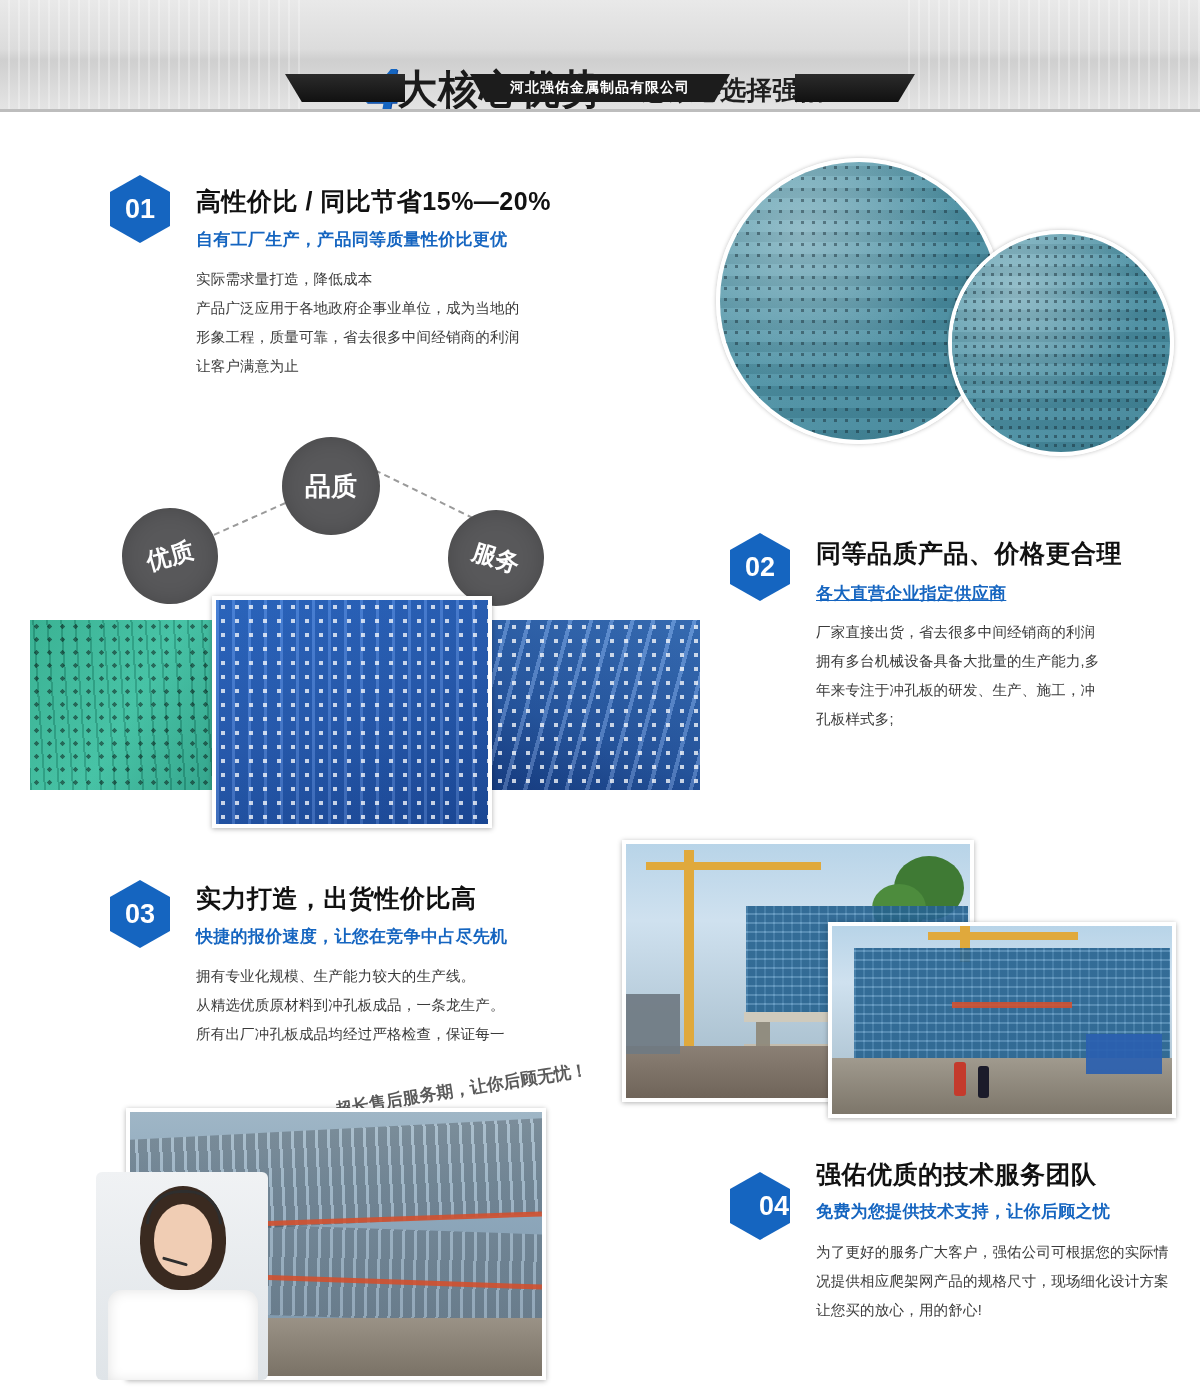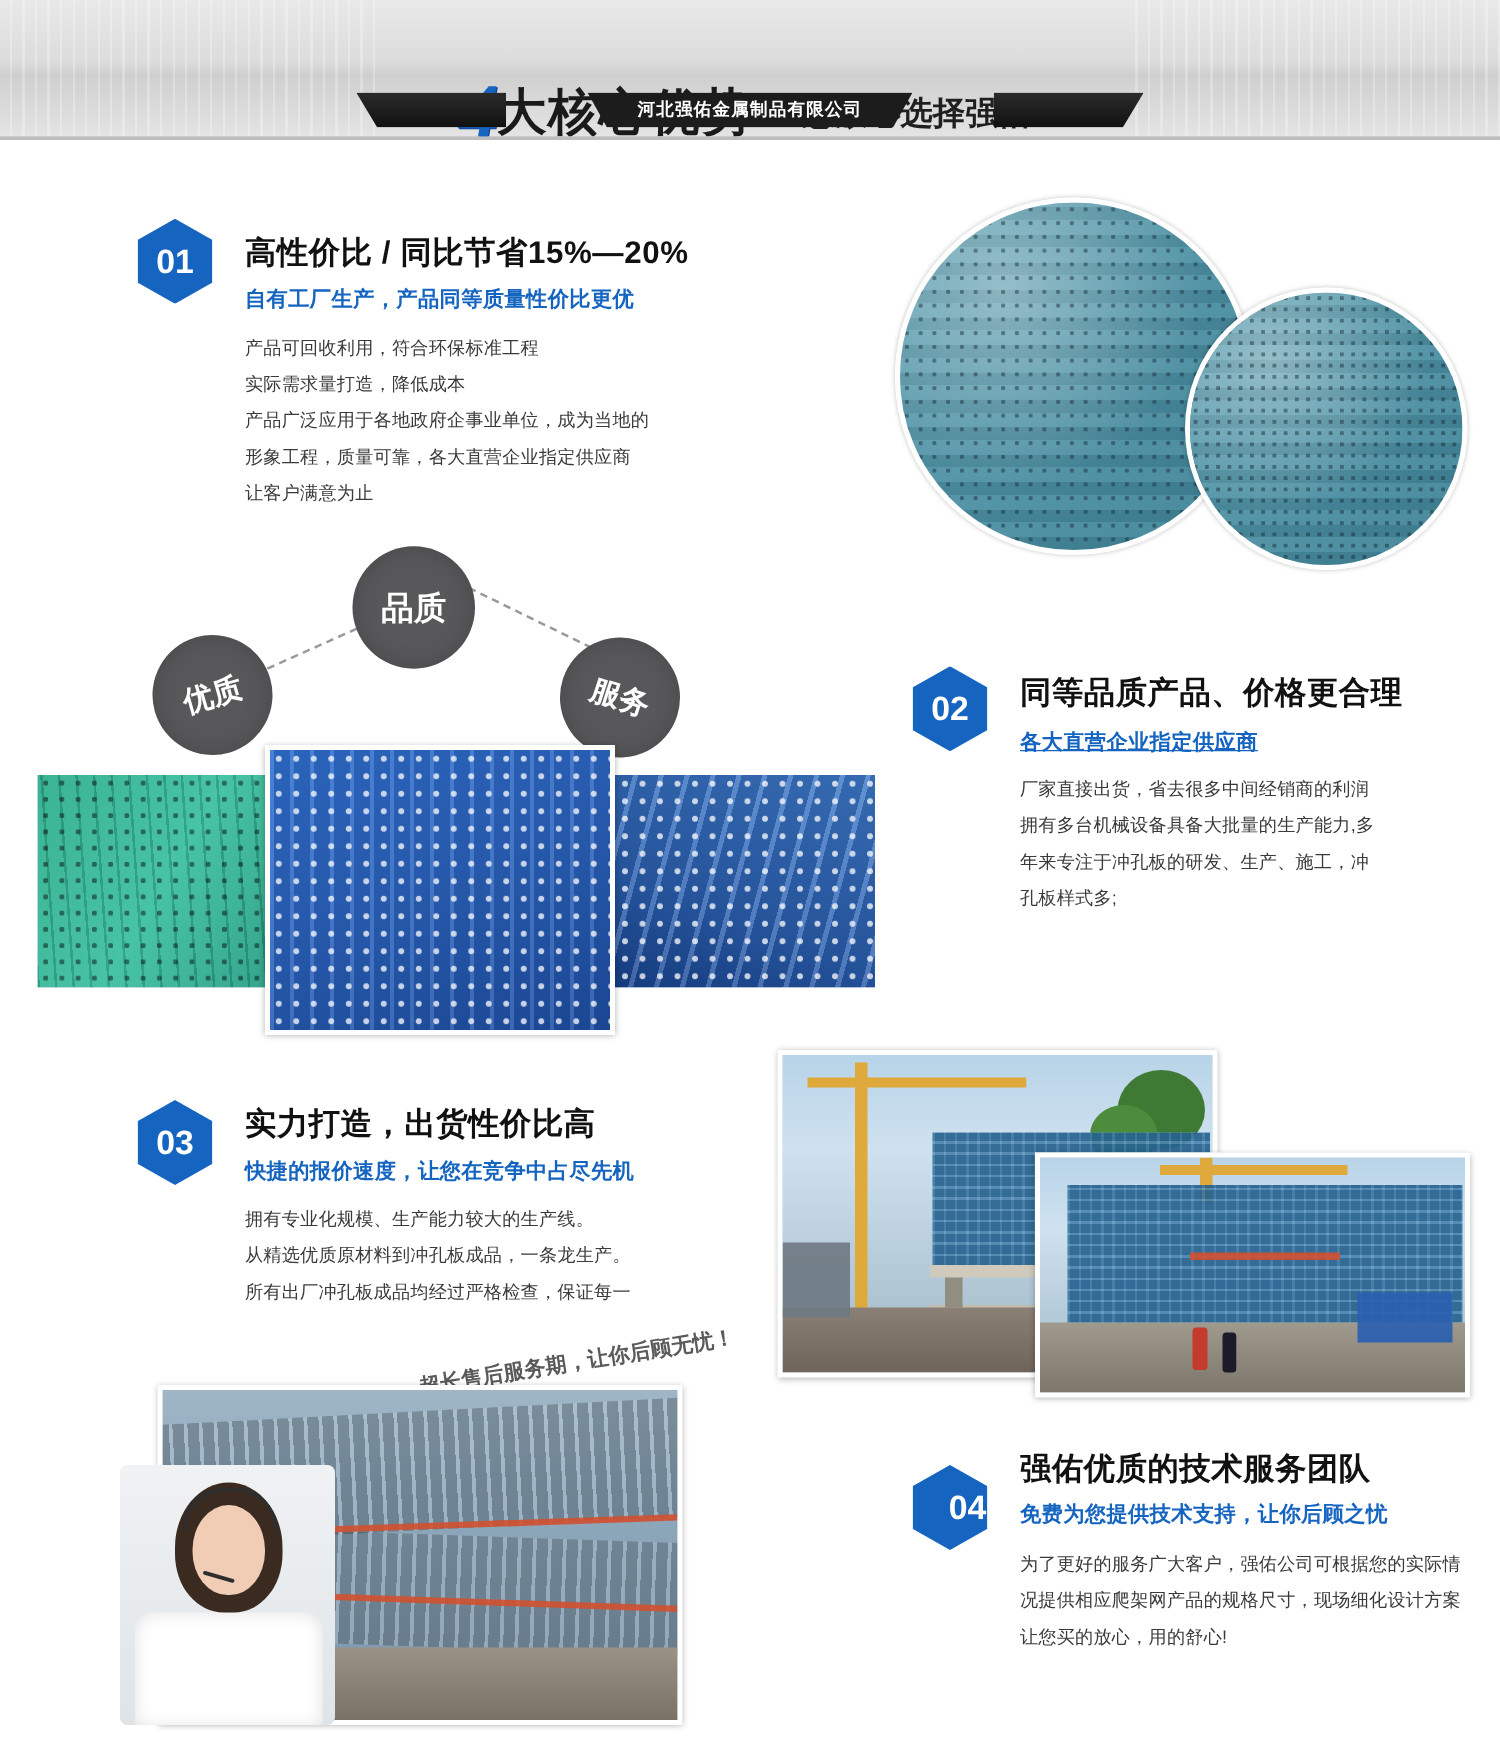--- a/index.html
+++ b/index.html
@@ -285,24 +285,23 @@
     </div>
     <div class="ribbon-tail-l"></div>
     <div class="ribbon-tail-r"></div>
     <div class="head-ribbon">河北强佑金属制品有限公司</div>
   </div>
 
   <div class="badge" style="left:110px; top:175px;">01</div>
   <div class="blk-title" style="left:196px; top:185px;">高性价比 / 同比节省15%—20%</div>
   <div class="blk-sub" style="left:196px; top:228px;">自有工厂生产，产品同等质量性价比更优</div>
   <div class="blk-body" style="left:196px; top:265px;">
-    <div>产品可回收利用，符合环保标准工程</div>
     <div>实际需求量打造，降低成本</div>
     <div>产品广泛应用于各地政府企事业单位，成为当地的</div>
-    <div>形象工程，质量可靠，各大直营企业指定供应商</div>
+    <div>形象工程，质量可靠，省去很多中间经销商的利润</div>
     <div>让客户满意为止</div>
   </div>
 
   <div class="circle-img" style="left:716px; top:158px; width:286px; height:286px;">
     <div class="perf-teal">
         <div class="dots"></div>
       </div>
   </div>
   <div class="circle-img" style="left:948px; top:230px; width:226px; height:226px;">
     <div class="perf-teal">

